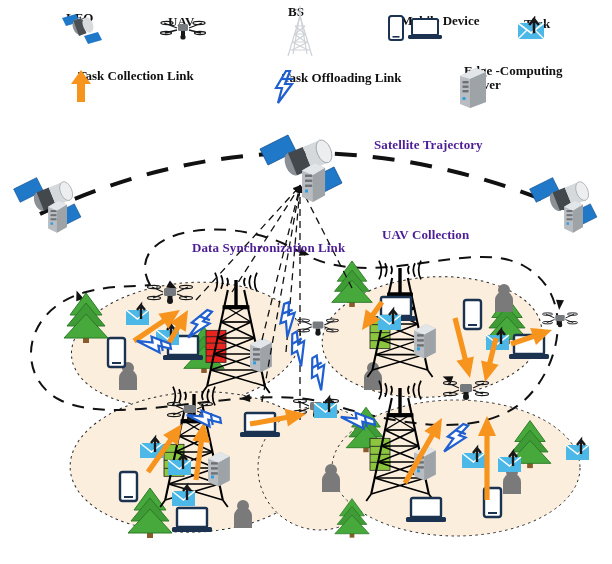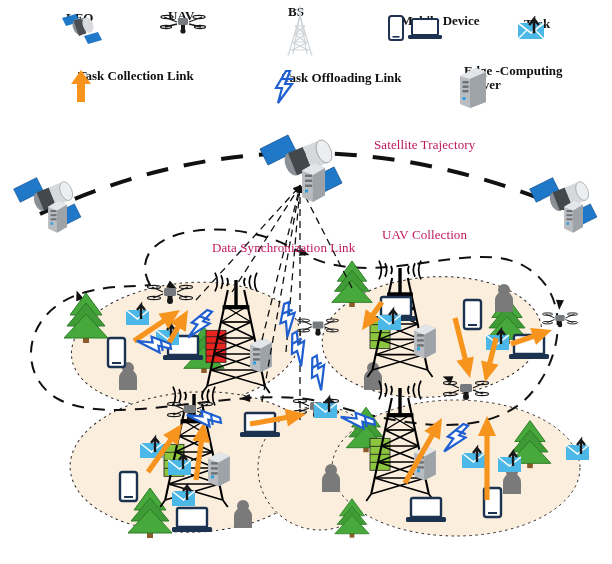--- a/index.html
+++ b/index.html
@@ -1,20 +1,20 @@
 <!DOCTYPE html>
 <html><head>
 <meta charset="utf-8">
 <style>
   html,body{margin:0;padding:0;background:#ffffff;}
   body{width:612px;height:564px;position:relative;overflow:hidden;
        font-family:"Liberation Serif","DejaVu Serif",serif;}
   #stage{position:absolute;left:0;top:0;width:612px;height:564px;}
   #stage svg{position:absolute;left:0;top:0;}
-  .lbl{position:absolute;font-weight:normal;color:#be185d;white-space:nowrap;
+  .lbl{position:absolute;font-weight:bold;color:#4c1d95;white-space:nowrap;
        letter-spacing:.1px;}
   .legend-txt{font-size:13px;font-weight:bold;color:#111;white-space:nowrap;}
   .legend-txt.two{line-height:1.05;white-space:normal;width:92px;text-align:center;}
   .legitem{position:absolute;display:flex;align-items:center;}
   .ico{display:block;}
 </style>
 </head>
 <body>
 
 <div id="stage">
@@ -597,21 +597,21 @@
         <polygon points="22,22 36,18 40,26 26,30" fill="#1f78c8"></polygon>
         <ellipse cx="16" cy="13" rx="5" ry="8" transform="rotate(-20 16 13)" fill="#8a9095"></ellipse>
         <rect x="14" y="5" width="8" height="16" transform="rotate(-20 18 13)" fill="#4a4f54"></rect>
         <ellipse cx="26" cy="11" rx="5" ry="8" transform="rotate(-20 26 11)" fill="#d8dadd"></ellipse>
         <path d="M18 6 L22 4" stroke="#555" stroke-width="1"></path>
       </g>
     </svg>
     <span class="legend-txt" style="margin-left:8px">LEO</span>
   </div>
 
-  <div class="legitem" style="left:160px;top:8px;">
+  <div class="legitem" style="left:160px;top:14px;">
     <svg class="ico" width="46" height="30" viewBox="0 0 46 30">
       <g stroke="#17181a" stroke-width="1.3" fill="none">
         <path d="M4 9 L17 14"></path>
           <path d="M42 9 L29 14"></path>
         <path d="M5 19 L17 16"></path>
           <path d="M41 19 L29 16"></path>
         <ellipse cx="7" cy="9" rx="6" ry="1.6"></ellipse>
           <ellipse cx="39" cy="9" rx="6" ry="1.6"></ellipse>
         <ellipse cx="6" cy="19" rx="5.5" ry="1.5"></ellipse>
           <ellipse cx="40" cy="19" rx="5.5" ry="1.5"></ellipse>
@@ -682,17 +682,17 @@
         <rect x="6.5" y="21.5" width="6" height="2.4"></rect>
         <rect x="6.5" y="26" width="6" height="2.4"></rect>
       </g>
       <rect x="6.5" y="33" width="3" height="3" fill="#2f9fe0"></rect>
     </svg>
     <span class="legend-txt two" style="margin-left:8px;width:104px;text-align:left">Edge -Computing Server</span>
   </div>
 
   <div id="annos">
       <div class="lbl" style="left: 374px; top: 137px; font-size: 13px;">Satellite Trajectory</div>
-      <div class="lbl" style="left: 212px; top: 240px; font-size: 13px;">Data Synchronization Link</div>
+      <div class="lbl" style="left: 192px; top: 240px; font-size: 13px;">Data Synchronization Link</div>
       <div class="lbl" style="left: 382px; top: 227px; font-size: 13px;">UAV Collection</div>
     </div>
 
 </div>
 
 </body></html>

